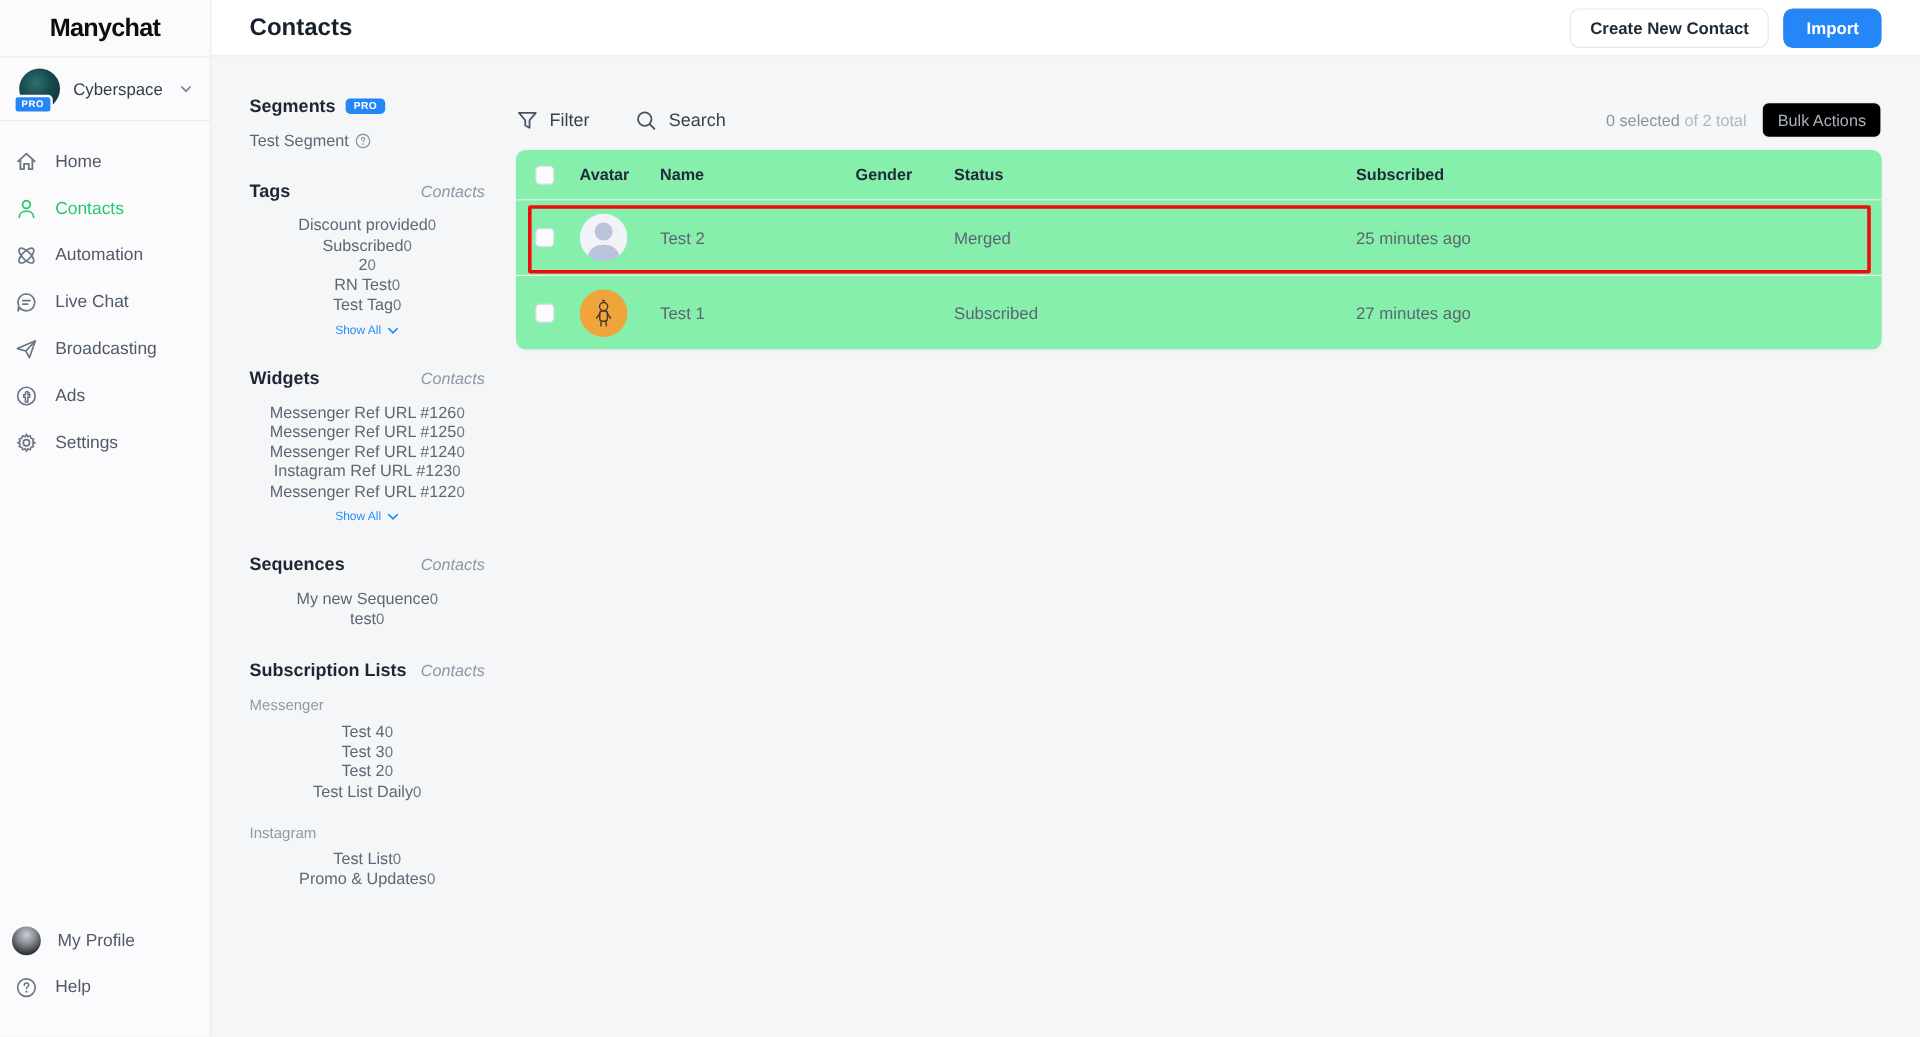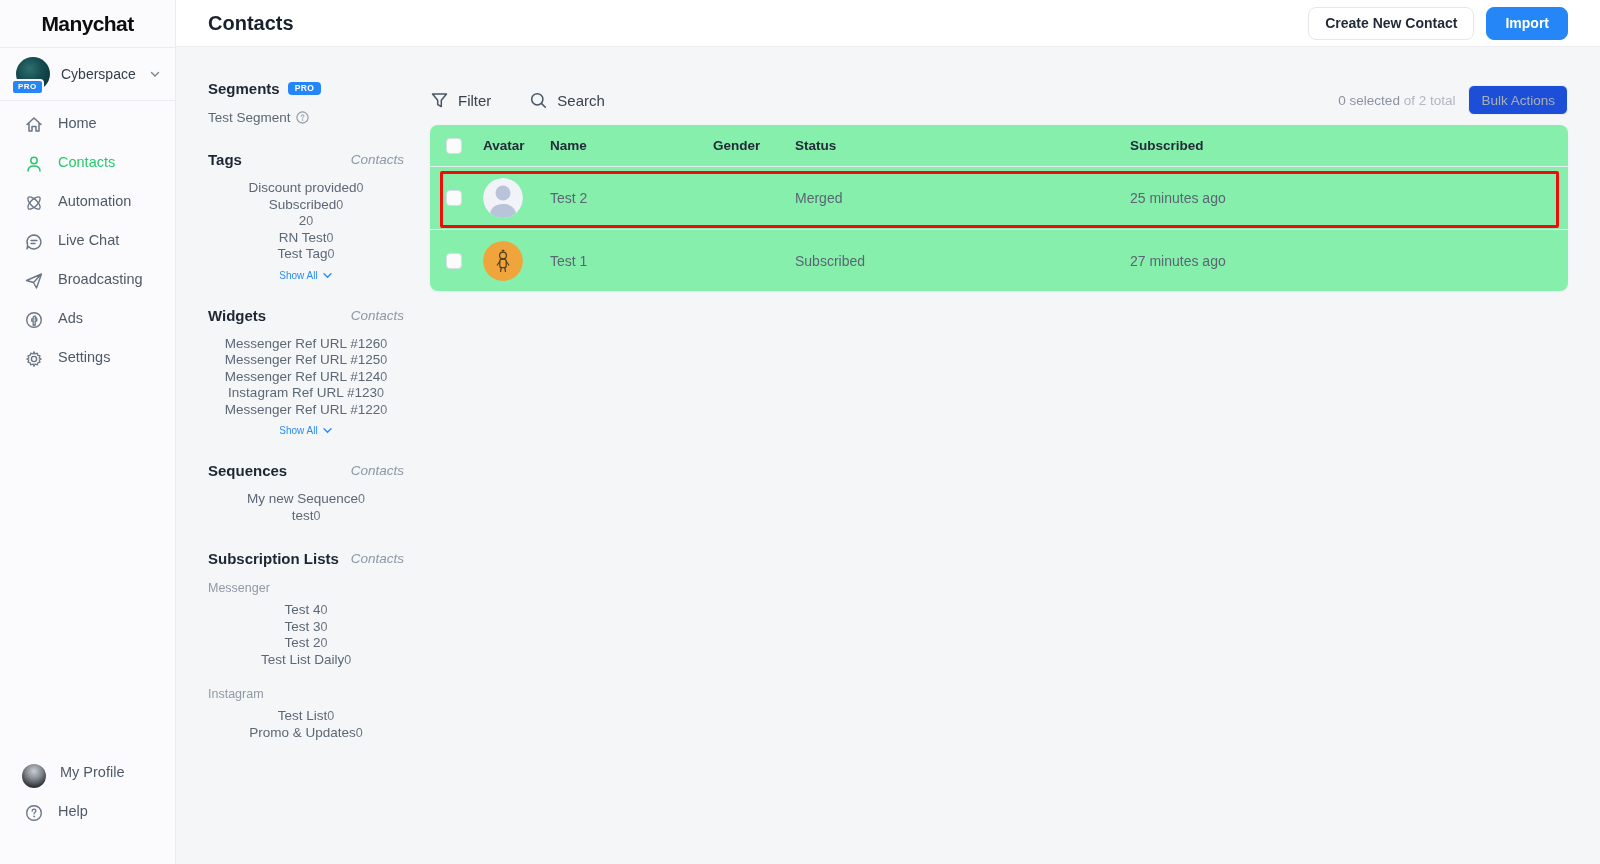--- a/index.html
+++ b/index.html
@@ -28,21 +28,21 @@
   }
   .ws-badge {
     position:absolute; left:-5px; bottom:-4px;
     background:#2586f7; color:#fff; font-size:8px; font-weight:700; letter-spacing:.4px;
     padding:2px 5px; border-radius:4px; border:2px solid #fbfbfd; line-height:1;
   }
   .ws-name { font-size:14px; color:#333e4a; margin-left:11px; }
   .ws-chevron { margin-left:auto; }
   .nav { padding-top:14px; }
   .nav-item {
-    height:39px; display:flex; align-items:flex-start; padding-left:24px; gap:14px;
+    height:39px; display:flex; align-items:center; padding-left:12px; gap:14px;
     font-size:14.5px; color:#4e5a68; cursor:pointer;
   }
   .nav-item svg { flex:none; }
   .nav-item.active { color:#27c96a; }
   .sidebar-footer { position:absolute; bottom:22px; left:0; width:100%; }
   .avatar-sm {
     width:24px; height:24px; border-radius:50%; flex:none; margin-left:-2px;
     background:radial-gradient(circle at 50% 30%, #c9ced4 0%, #8b9097 35%, #30353c 75%);
   }
   
@@ -80,21 +80,21 @@
   .group-label { font-size:12.5px; color:#909aa7; margin-top:14px; margin-bottom:7px; }
   
   .main-col { position:absolute; left:430px; top:85px; width:1138px; z-index:1; }
   .toolbar { display:flex; align-items:center; height:30px; margin-bottom:10px; }
   .tool-btn { display:flex; align-items:center; gap:9px; font-size:15px; color:#39434e; cursor:pointer; margin-right:38px; }
   .toolbar-right { margin-left:auto; display:flex; align-items:center; gap:13px; }
   .sel-text { font-size:13.5px; color:#8a93a0; }
   .sel-text .muted { color:#b0b7c0; }
   .bulk-btn {
     height:30px; padding:0 12px; border-radius:6px; border:1px solid #eef0f2;
-    background:#1d4ed8; color:#a8b0ba; font-size:13.5px; display:flex; align-items:center; cursor:pointer;
+    background:#000000; color:#a8b0ba; font-size:13.5px; display:flex; align-items:center; cursor:pointer;
   }
   
   .card {
     background:#86efac; border-radius:8px; position:relative;
     box-shadow:0 1px 3px rgba(25,35,50,.05);
   }
   .t-row { display:flex; align-items:center; }
   .t-head { height:42px; border-bottom:1px solid #e9edf0; font-size:13.5px; font-weight:700; color:#222c38; }
   .t-body-row { height:62px; font-size:14px; color:#5a6673; }
   .t-body-row + .t-body-row { border-top:1px solid #f1f3f5; }

